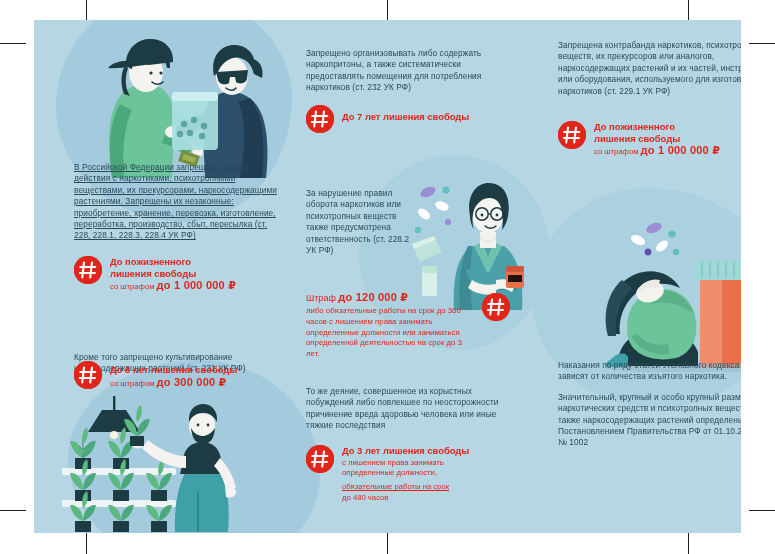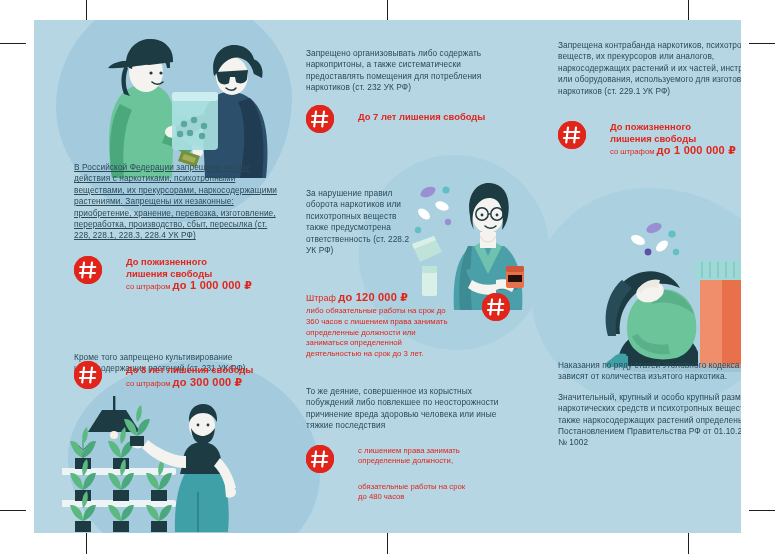--- a/index.html
+++ b/index.html
@@ -35,21 +35,21 @@
   #col3{left:524px;top:0;width:228px;}
 
   .body-text{
     color:#2b4a58;font-size:8.3px;line-height:11.4px;
     letter-spacing:.01em;
   }
   .body-text p{margin:0;}
   .body-text p + p{margin-top:9px;}
 
   
-  .penalty{display:flex;align-items:flex-start;gap:24px;}
+  .penalty{display:flex;align-items:flex-start;gap:8px;}
   .badge{
     flex:0 0 auto;width:28px;height:28px;border-radius:50%;
     background:#e1251b;position:relative;margin-top:1px;
   }
   .badge svg{position:absolute;left:0;top:0;}
   .pen-text{flex:1 1 auto;padding-top:1px;}
   .pen-head{
     color:#e1251b;font-weight:bold;font-size:9.4px;line-height:11.6px;
   }
   .pen-sub{
@@ -434,23 +434,24 @@
           <circle cx="14" cy="14" r="14" fill="#e1251b"></circle>
           <g stroke="#ffffff" stroke-width="2.1" stroke-linecap="round">
             <path d="M10 6.5 L8.2 21.5"></path>
               <path d="M18 6.5 L16.2 21.5"></path>
             <path d="M6.3 11 L21.3 11"></path>
               <path d="M5.9 17 L20.9 17"></path>
           </g>
         </svg>
       </div>
       <div class="pen-text">
+        <div class="pen-head">До 3 лет лишения свободы</div>
         <div class="pen-sub">с лишением права занимать</div>
         <div class="pen-sub" style="margin-top:0;">определенные должности,</div>
-        <div class="pen-sub" style="margin-top:15px;">обязательные работы на срок</div>
+        <div class="pen-sub" style="margin-top:4px;text-decoration:underline;">обязательные работы на срок</div>
         <div class="pen-sub" style="margin-top:0;">до 480 часов</div>
       </div>
     </div>
   </div>
 
   <div class="col" id="col3">
     <div class="body-text" style="position:absolute;top:20px;width:226px;">Запрещена контрабанда наркотиков, психотропных веществ, их прекурсоров или аналогов, наркосодержащих растений и их частей, инструментов или оборудования, используемого для изготовления наркотиков (ст. 229.1 УК РФ)</div>
 
     <div class="penalty" style="position:absolute;top:100px;width:226px;">
       <div class="badge">

